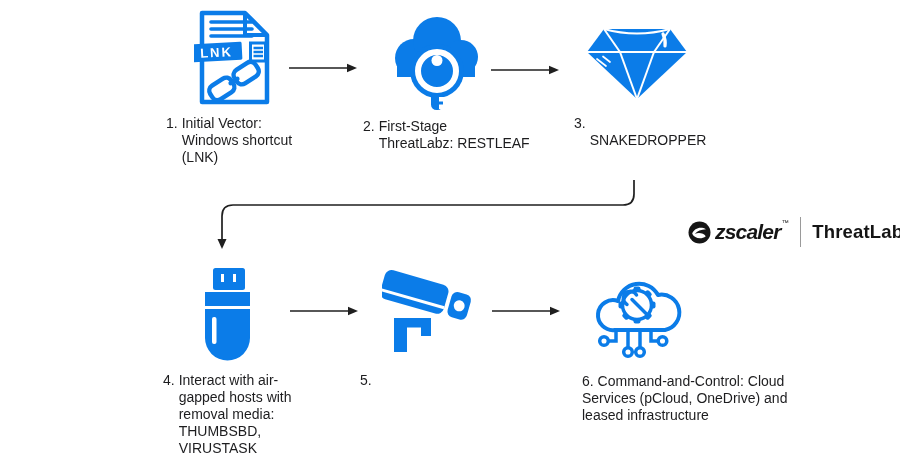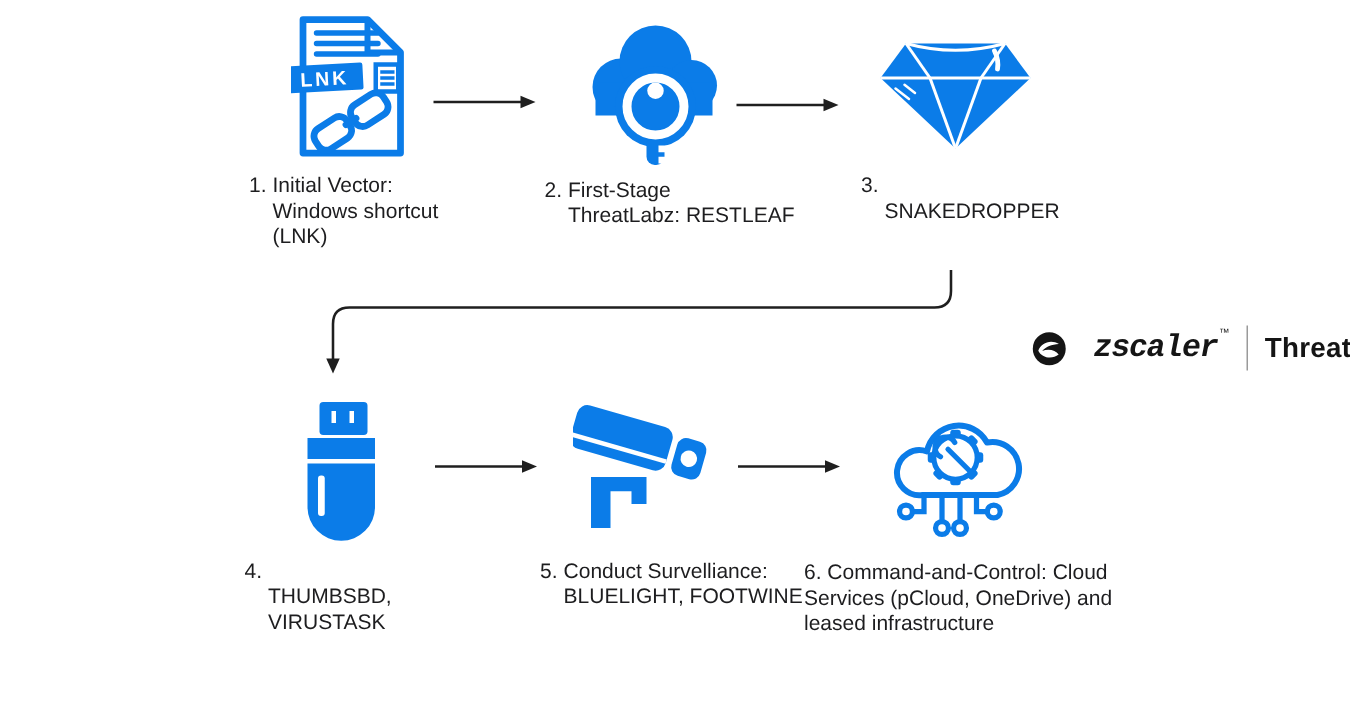--- a/index.html
+++ b/index.html
@@ -10,21 +10,21 @@
   .abs{position:absolute;}
   .step-text{
     position:absolute;display:flex;font-size:14px;line-height:17px;color:#1d1d1f;
   }
   .step-text .num{flex:none;margin-right:4px;}
   .step-text .body{white-space:pre-line;}
   .step-text .b{font-weight:400;}
   .logo{
     position:absolute;display:flex;align-items:center;color:#151515;
   }
-  .logo .zword{font-size:21px;font-weight:700;font-style:italic;letter-spacing:-0.8px;margin-left:18px;font-family:Liberation Mono, monospace;}
+  .logo .zword{font-size:21px;font-weight:700;font-style:italic;letter-spacing:-0.8px;margin-left:4px;}
   .logo .tm{font-size:7px;align-self:flex-start;margin-top:2px;margin-left:1px;}
   .logo .div{width:1.5px;height:30px;background:#9a9a9a;margin:0 11px;}
   .logo .tword{font-size:18.5px;font-weight:700;letter-spacing:0.2px;}
 </style>
 </head>
 <body>
 
 <div class="canvas">
 
   <svg class="abs" style="left:194px;top:10px" width="80" height="95" viewBox="0 0 80 95">
@@ -155,30 +155,30 @@
     <span class="body"><span class="b">First-Stage
 ThreatLabz: </span><span>RESTLEAF</span></span>
   </div>
   <div class="step-text" style="left:574px;top:115px;width:185px">
     <span class="num">3.</span>
     <span class="body"><span>
 SNAKEDROPPER</span></span>
   </div>
   <div class="step-text" style="left:163px;top:372px;width:170px">
     <span class="num">4.</span>
-    <span class="body"><span>
+    <span class="body"><span class="b">Interact with air-
+gapped hosts with
+removal media:</span><span>
 THUMBSBD,
 VIRUSTASK</span></span>
   </div>
   <div class="step-text" style="left:360px;top:372px;width:185px">
     <span class="num">5.</span>
-    <span class="body"><span class="b">Conduct Survelliance:</span><span>
-BLUELIGHT, FOOTWINE</span></span>
   </div>
-  <div class="step-text" style="left:532px;top:373px;width:235px">
+  <div class="step-text" style="left:578px;top:373px;width:235px">
     <span class="num"></span>
     <span class="body"><span>6. </span><span class="b">Command-and-Control:</span><span> Cloud
 Services (pCloud, OneDrive) and
 leased infrastructure</span></span>
   </div>
 
   <div class="logo" style="left:688px;top:217px">
     <svg width="23" height="23" viewBox="0 0 22 22">
       <circle cx="11" cy="11" r="10.5" fill="#151515"></circle>
       <path d="M4,12.2 C5.8,7.2 12,4.8 17.2,8 C12.5,8.2 8.8,9.8 6.5,12.4 C10.2,10.8 15,11.6 17,14.6 C12.8,18 6.2,16.8 4,12.2 Z" fill="#ffffff"></path>

